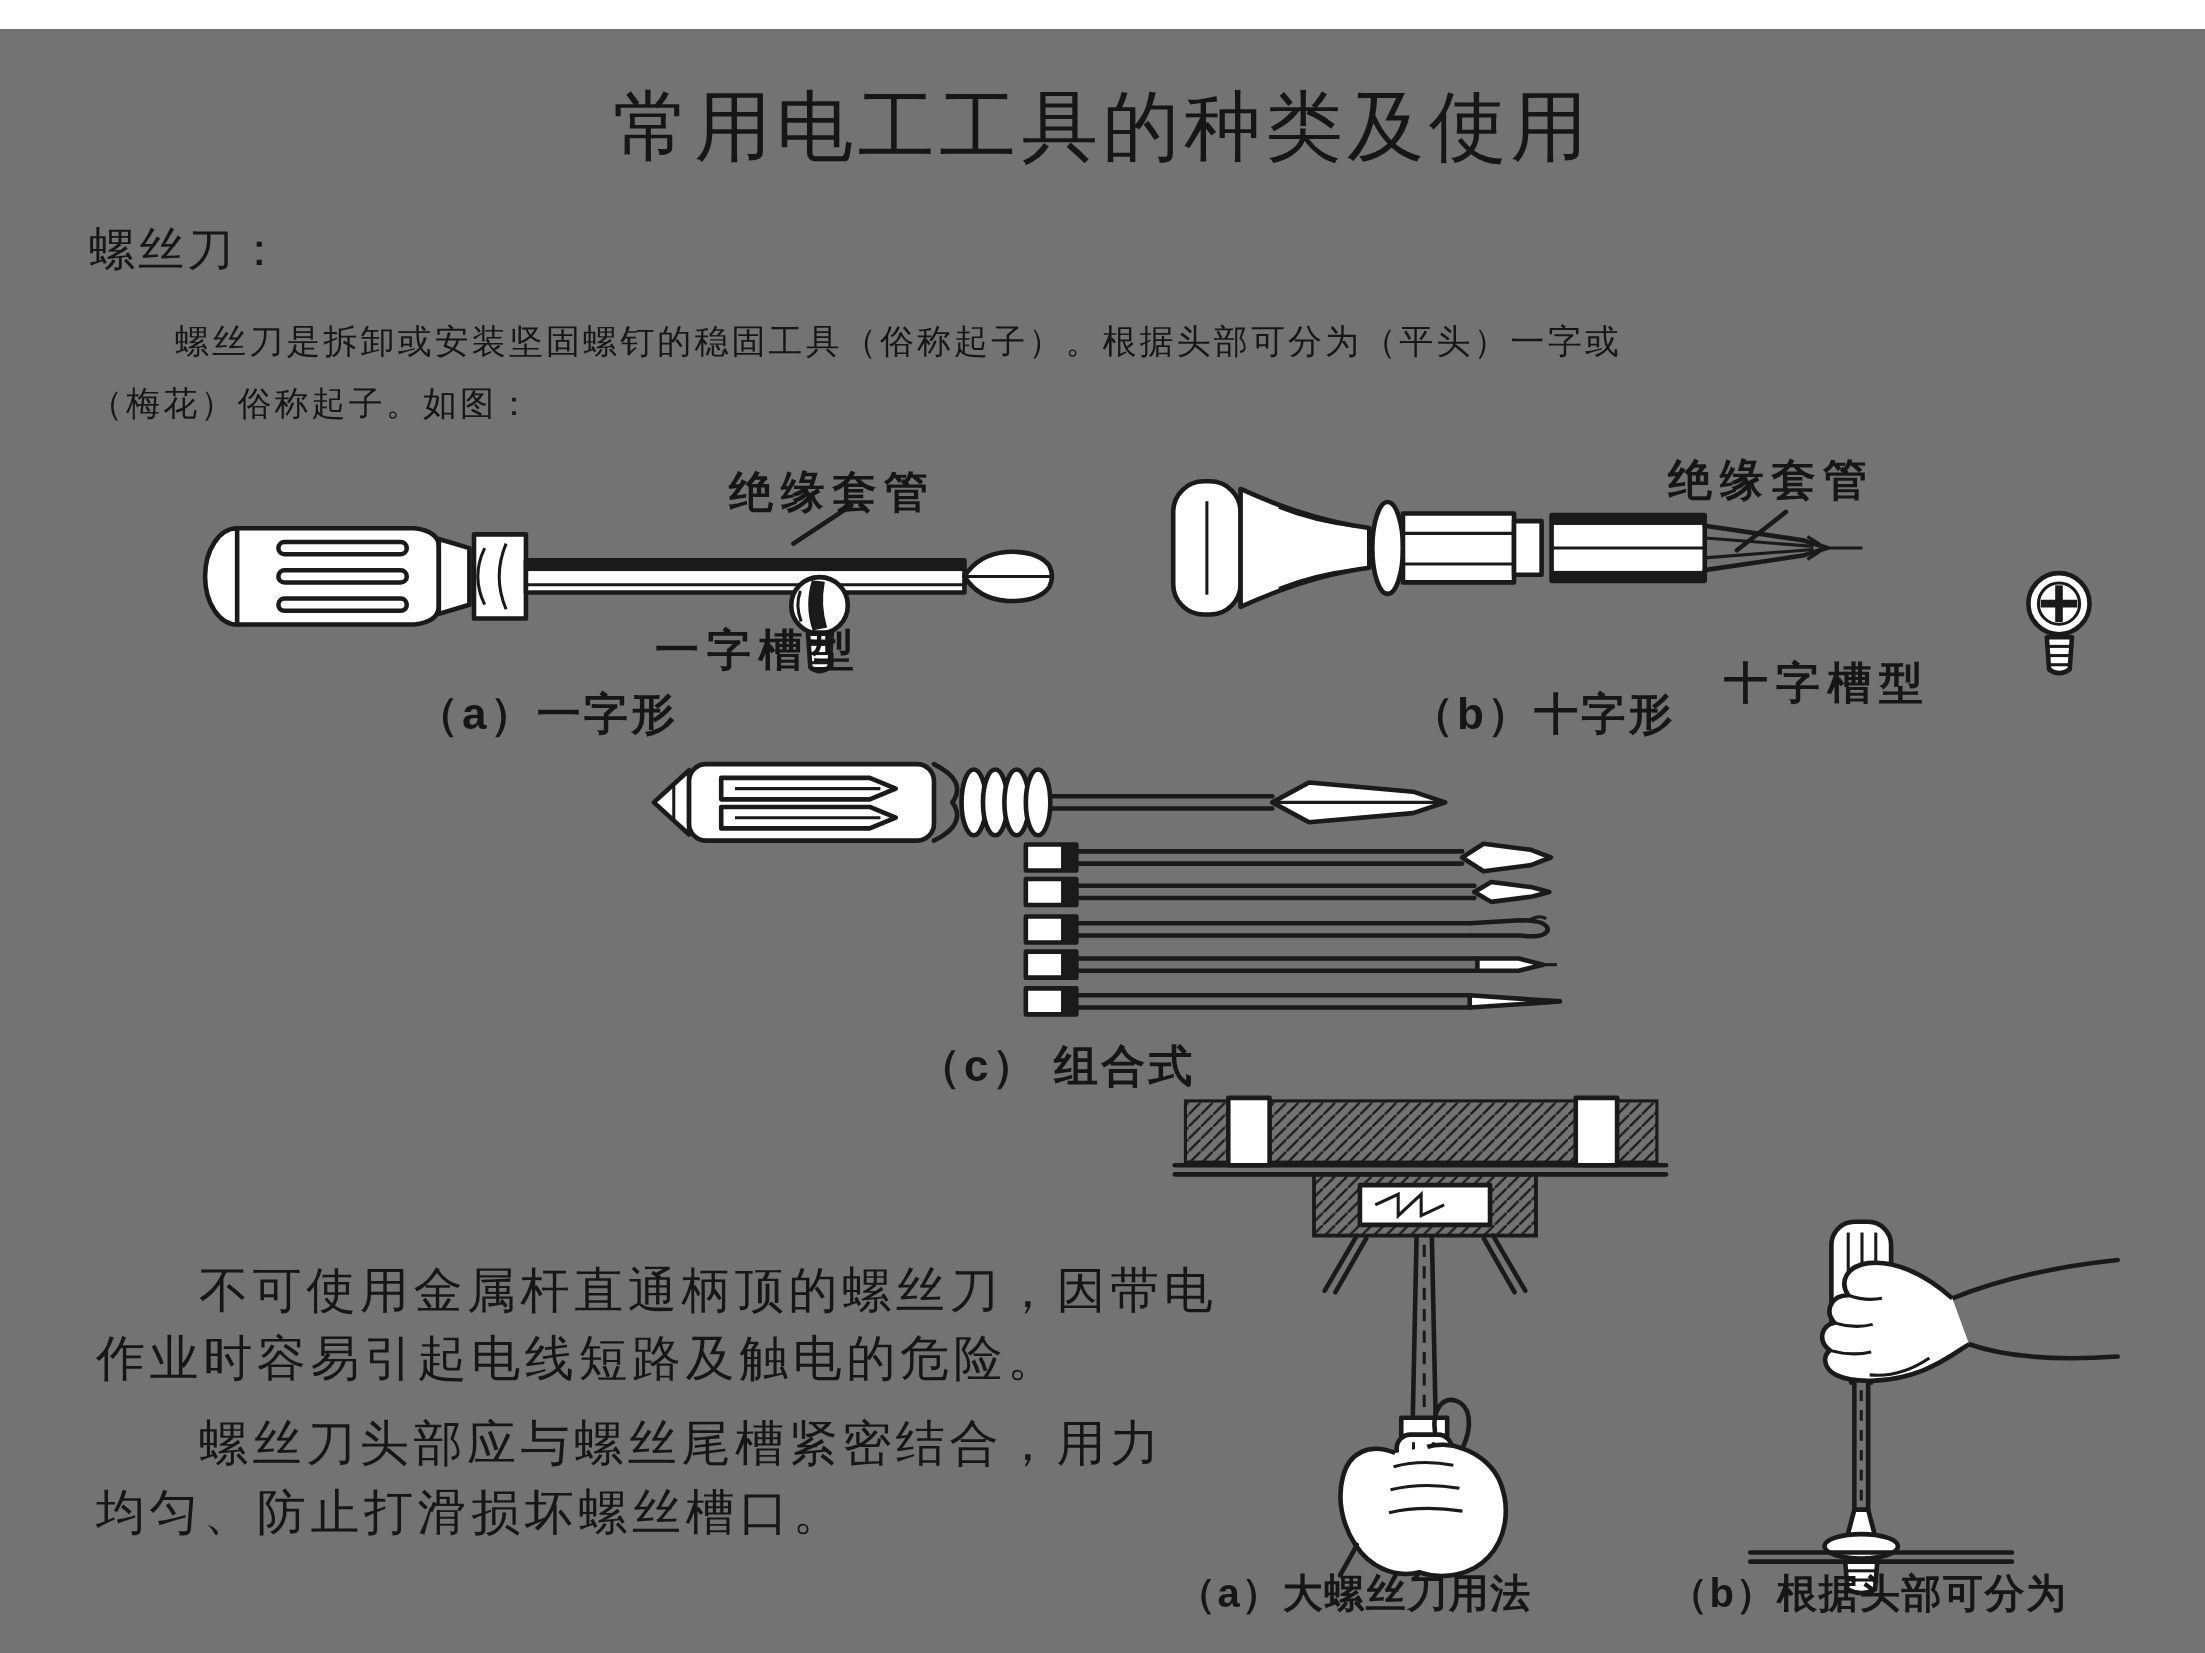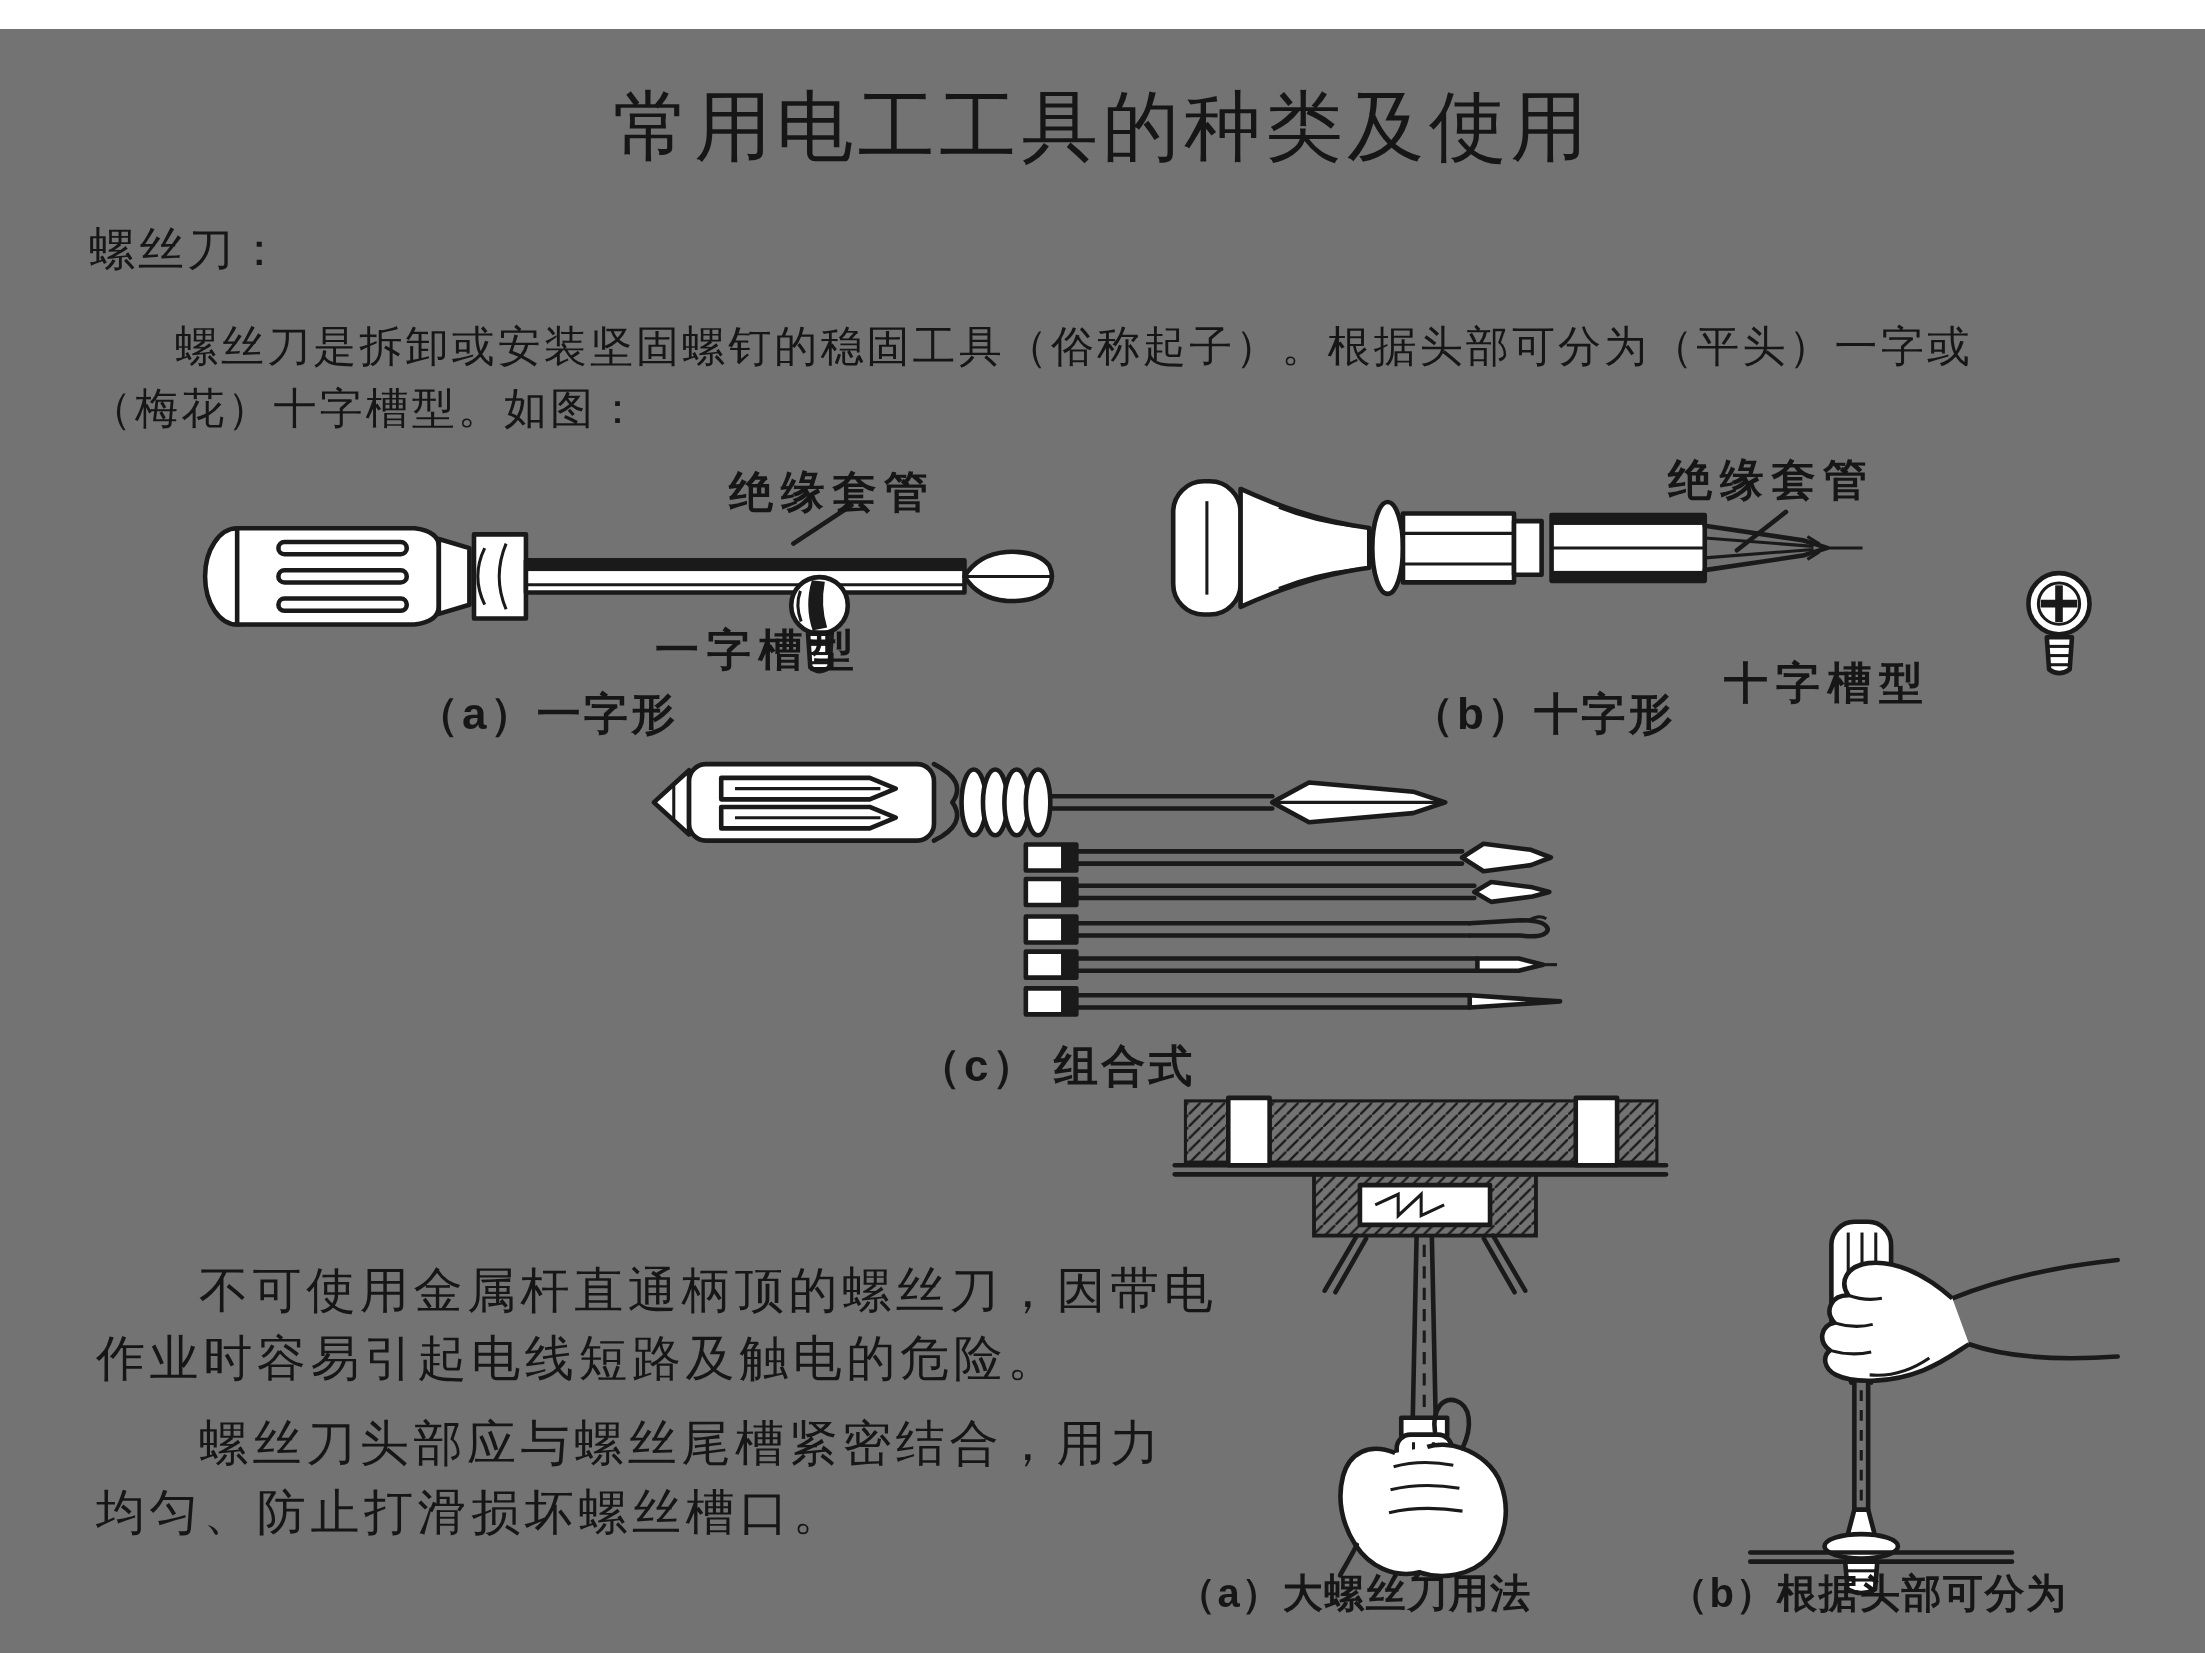--- a/index.html
+++ b/index.html
@@ -1,20 +1,20 @@
 <!DOCTYPE html>
 <html style="font-size:12.3px"><head>
 <meta charset="utf-8">
 <style>
   html,body{margin:0;padding:0;background:#fff;}
   .page{position:relative;width:2205px;height:1654px;background:#737373;overflow:hidden;
         font-family:"Liberation Serif","DejaVu Serif",serif;color:#161616;margin-top:29px;}
   .abs{position:absolute;white-space:nowrap;line-height:1.15;}
   .title{width:2205px;text-align:center;font-size:77px;letter-spacing:4.6px;font-weight:500;}
-  .body-t{font-size:43px;letter-spacing:3.1px;}
+  .body-t{font-size:34px;letter-spacing:3.1px;}
   .note-t{font-size:49px;letter-spacing:4.6px;}
   .lbl{font-family:"Liberation Sans","DejaVu Sans",sans-serif;font-weight:bold;font-size:44px;letter-spacing:7.7px;}
   .cap{font-family:"Liberation Sans","DejaVu Sans",sans-serif;font-weight:bold;font-size:44px;letter-spacing:3.1px;}
   .ucap{font-family:"Liberation Sans","DejaVu Sans",sans-serif;font-weight:bold;font-size:40px;letter-spacing:1.5px;}
   .wm{font-family:"Liberation Sans","DejaVu Sans",sans-serif;font-weight:bold;font-size:64px;
       color:#ffffff;text-shadow:2.3px 5.4px 0 #000,0.8px 1.5px 0 #000,-0.8px 0.8px 0 #000;letter-spacing:1.5px;}
   svg{position:absolute;overflow:visible;}
   svg *{vector-effect:none;}
   .ln{stroke:#1a1a1a;stroke-width:6;fill:none;stroke-linecap:round;stroke-linejoin:round;}
   .lnf{stroke:#1a1a1a;stroke-width:6;fill:#ffffff;stroke-linejoin:round;}
@@ -22,21 +22,21 @@
   .thin{stroke:#1a1a1a;stroke-width:4;fill:none;}
 </style>
 </head>
 <body>
 
 <div class="page">
 
   <div class="abs title" style="top:54px;left:0;">常用电工工具的种类及使用</div>
   <div class="abs body-t" style="left:89px;top:195px;font-size:46px;text-align:right;">螺丝刀：</div>
   <div class="abs body-t" style="left:175px;top:293px;">螺丝刀是拆卸或安装坚固螺钉的稳固工具（俗称起子）。根据头部可分为（平头）一字或</div>
-  <div class="abs body-t" style="left:89px;top:355px;">（梅花）十字槽型。如图：</div>
+  <div class="abs body-t" style="left:89px;top:355px;">（梅花）俗称起子。如图：</div>
 
   <svg style="left:184px;top:429px;" width="881" height="191" viewBox="0 0 1150 250">
     <line class="ln" x1="872" y1="62" x2="796" y2="112"></line>
     <ellipse class="lnf" cx="68" cy="155" rx="42" ry="63"></ellipse>
     <path class="lnf" d="M68,92 L300,92 Q332,96 332,116 L332,194 Q332,214 300,218 L68,218 Z"></path>
     <rect class="lnf" x="122" y="110" width="168" height="16" rx="8"></rect>
     <rect class="lnf" x="122" y="147" width="168" height="16" rx="8"></rect>
     <rect class="lnf" x="122" y="184" width="168" height="16" rx="8"></rect>
     <path class="lnf" d="M332,106 L372,118 L372,192 L332,204 Z"></path>
     <rect class="lnf" x="378" y="100" width="68" height="110"></rect>

